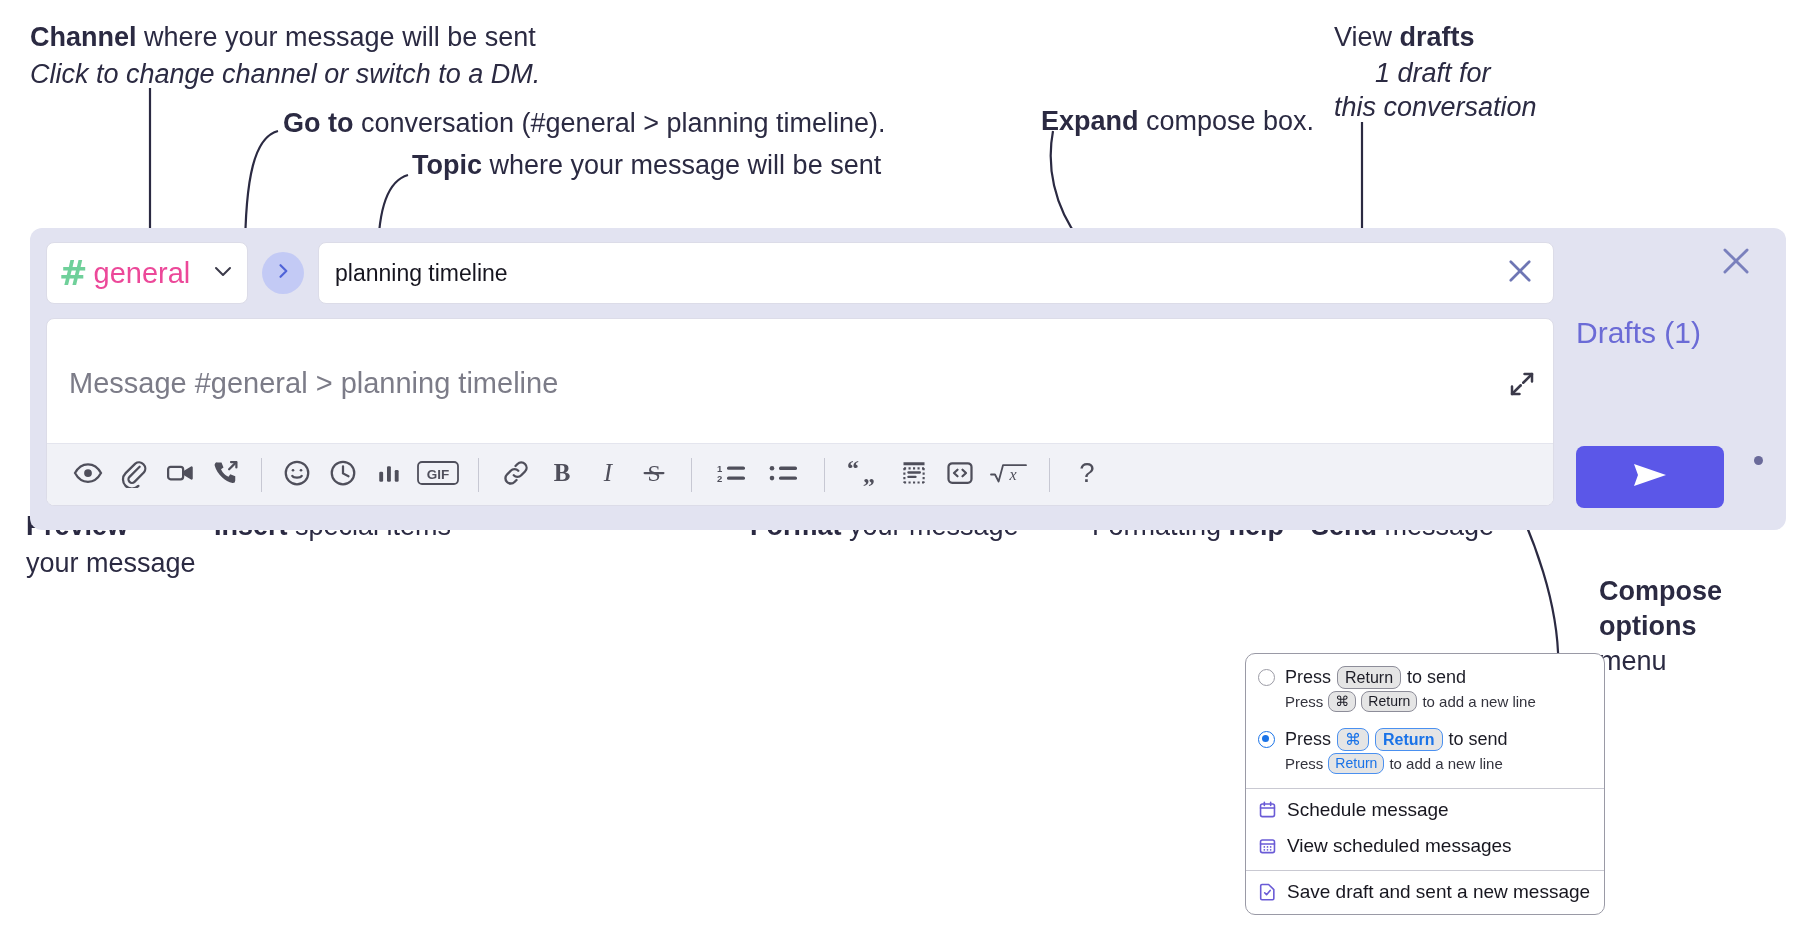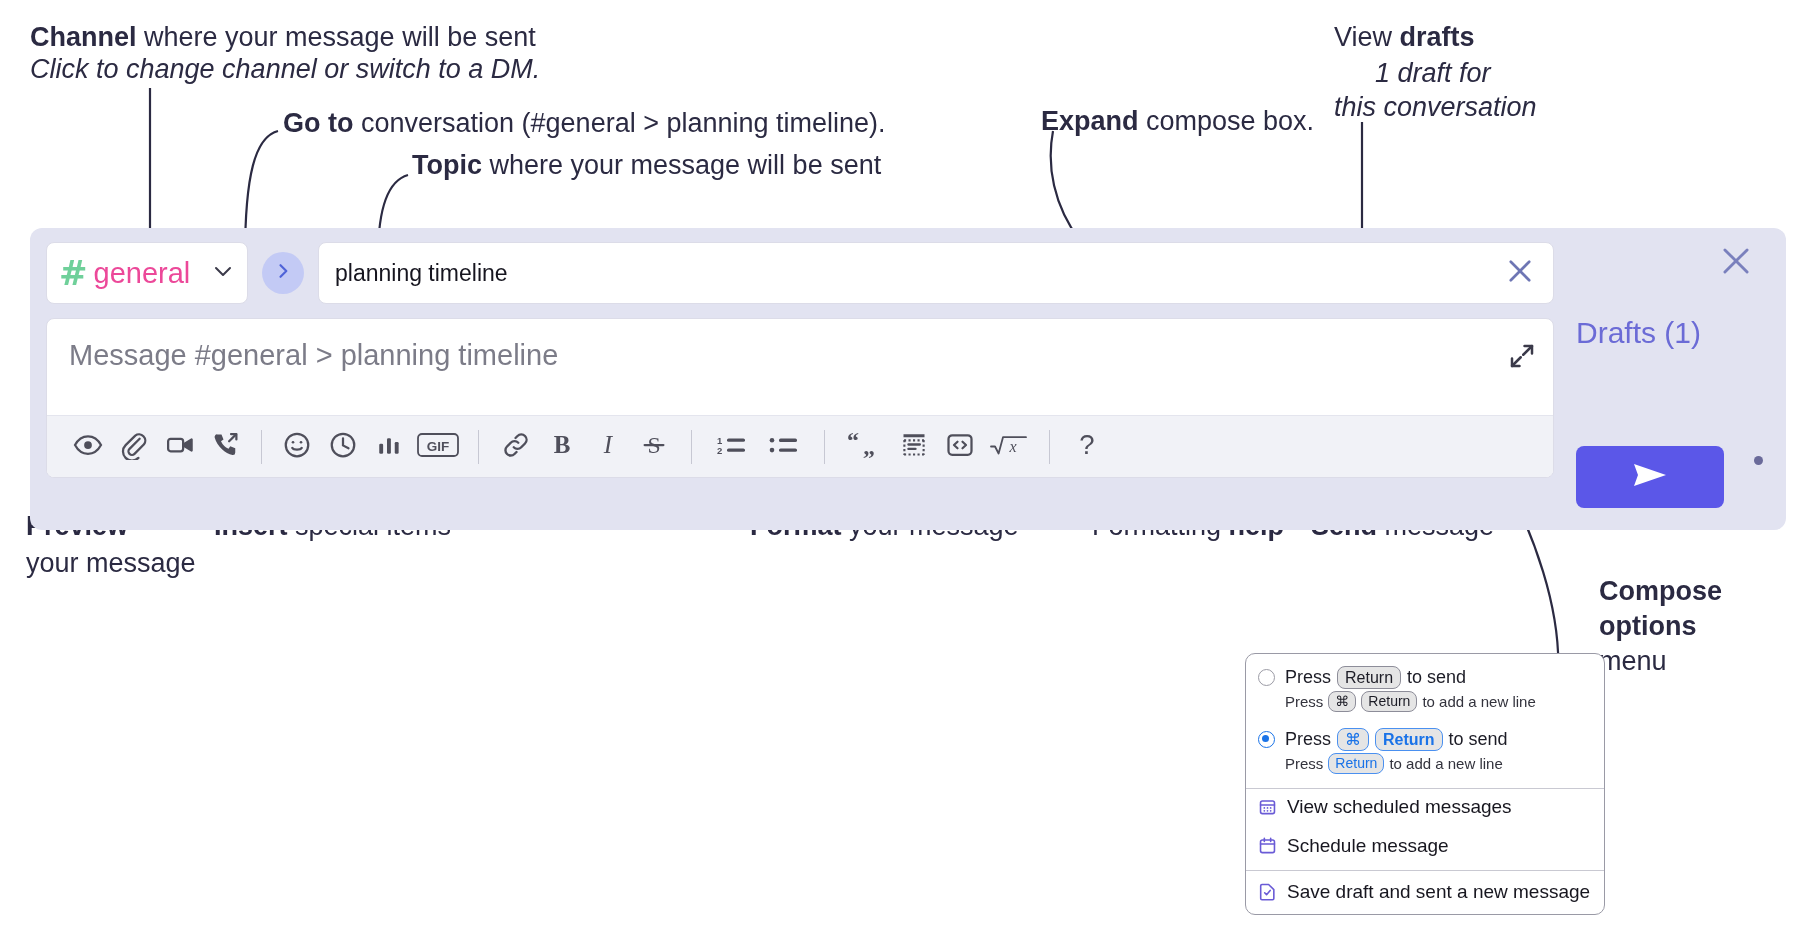--- a/index.html
+++ b/index.html
@@ -87,20 +87,21 @@
     margin-top:14px;
     background:#ffffff;
     border:1px solid #dcdce8;
     border-radius:8px;
     overflow:hidden;
   }
   .msg-body{
     height:96px;position:relative;
     padding:20px 22px 0 22px;
     box-sizing:border-box;
+    margin-top:28px;
   }
   .msg-placeholder{font-size:29px;color:#7c7c88;}
   .expand-btn{position:absolute;right:16px;top:22px;}
 
   .toolbar{
     height:62px;
     background:#f1f2f7;
     border-top:1px solid #e4e5ee;
     display:flex;align-items:center;
     padding:0 18px;
@@ -171,21 +172,21 @@
     display:flex;align-items:center;gap:10px;
     padding:7px 12px;font-size:19px;color:#17161f;
   }
   .menu-item .mi-icon{flex:0 0 auto;display:flex;align-items:center;}
 </style>
 </head>
 <body>
 
 <div class="anno" style="left:30px;top:22px;">
   <div><b>Channel</b><span> where your message will be sent</span></div>
-  <div class="it" style="">Click to change channel or switch to a DM.</div>
+  <div class="it" style="margin-top:5px;">Click to change channel or switch to a DM.</div>
 </div>
 
 <div class="anno" style="left:283px;top:108px;">
   <b>Go to</b><span> conversation (#general &gt; planning timeline).</span>
 </div>
 
 <div class="anno" style="left:412px;top:150px;">
   <b>Topic</b><span> where your message will be sent</span>
 </div>
 
@@ -572,51 +573,51 @@
       </span>
     </div>
     <div class="opt-sub">
       <span>Press</span>
       <span class="key sm blue">Return</span>
       <span>to add a new line</span>
     </div>
   </div>
 
   <div class="divider"></div>
+
+  <div class="menu-item" style="padding-top:10px;">
+    <span class="mi-icon">
+      <svg width="19" height="19" viewBox="0 0 24 24" fill="none" stroke="#6a5bd6" stroke-width="2" stroke-linecap="round">
+          <rect x="3.2" y="5" width="17.6" height="16" rx="2.4"></rect>
+          <line x1="3.2" y1="10" x2="20.8" y2="10"></line>
+          <line x1="8" y1="3" x2="8" y2="7"></line>
+          <line x1="16" y1="3" x2="16" y2="7"></line>
+        </svg>
+    </span>
+    <span>Schedule message</span>
+  </div>
 
   <div class="menu-item">
     <span class="mi-icon">
       <svg width="19" height="19" viewBox="0 0 24 24" fill="none" stroke="#6a5bd6" stroke-width="2" stroke-linecap="round">
           <rect x="3.2" y="5" width="17.6" height="16" rx="2.4"></rect>
           <line x1="3.2" y1="10" x2="20.8" y2="10"></line>
           <g fill="#6a5bd6" stroke="none">
             <circle cx="8" cy="13.8" r="1.1"></circle>
             <circle cx="12" cy="13.8" r="1.1"></circle>
             <circle cx="16" cy="13.8" r="1.1"></circle>
             <circle cx="8" cy="17.4" r="1.1"></circle>
             <circle cx="12" cy="17.4" r="1.1"></circle>
             <circle cx="16" cy="17.4" r="1.1"></circle>
           </g>
         </svg>
     </span>
     <span>View scheduled messages</span>
   </div>
 
-  <div class="menu-item" style="padding-top:10px;">
-    <span class="mi-icon">
-      <svg width="19" height="19" viewBox="0 0 24 24" fill="none" stroke="#6a5bd6" stroke-width="2" stroke-linecap="round">
-          <rect x="3.2" y="5" width="17.6" height="16" rx="2.4"></rect>
-          <line x1="3.2" y1="10" x2="20.8" y2="10"></line>
-          <line x1="8" y1="3" x2="8" y2="7"></line>
-          <line x1="16" y1="3" x2="16" y2="7"></line>
-        </svg>
-    </span>
-    <span>Schedule message</span>
-  </div>
-
   <div class="divider"></div>
 
   <div class="menu-item" style="padding-top:10px;padding-bottom:11px;">
     <span class="mi-icon">
       <svg width="19" height="19" viewBox="0 0 24 24" fill="none" stroke="#6a5bd6" stroke-width="2" stroke-linecap="round" stroke-linejoin="round">
           <path d="M5 3.2 h8.4 L20 9.6 V20.8 a1.6 1.6 0 0 1 -1.6 1.6 H5 a1.6 1.6 0 0 1 -1.6 -1.6 V4.8 A1.6 1.6 0 0 1 5 3.2 Z"></path>
           <polyline points="8.4,13.6 10.8,16 15.4,10.6"></polyline>
         </svg>
     </span>
     <span>Save draft and sent a new message</span>

